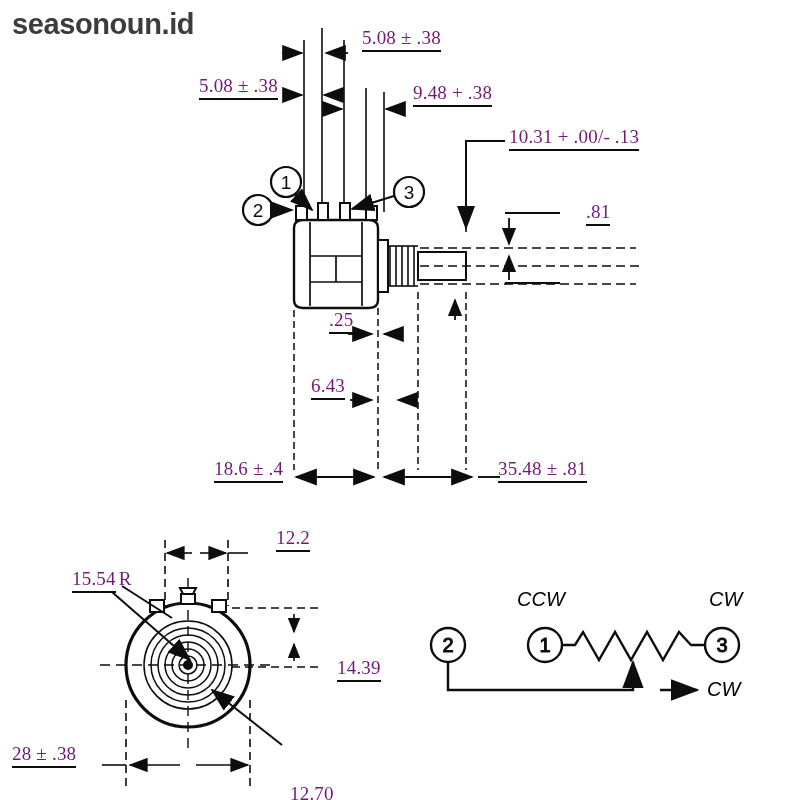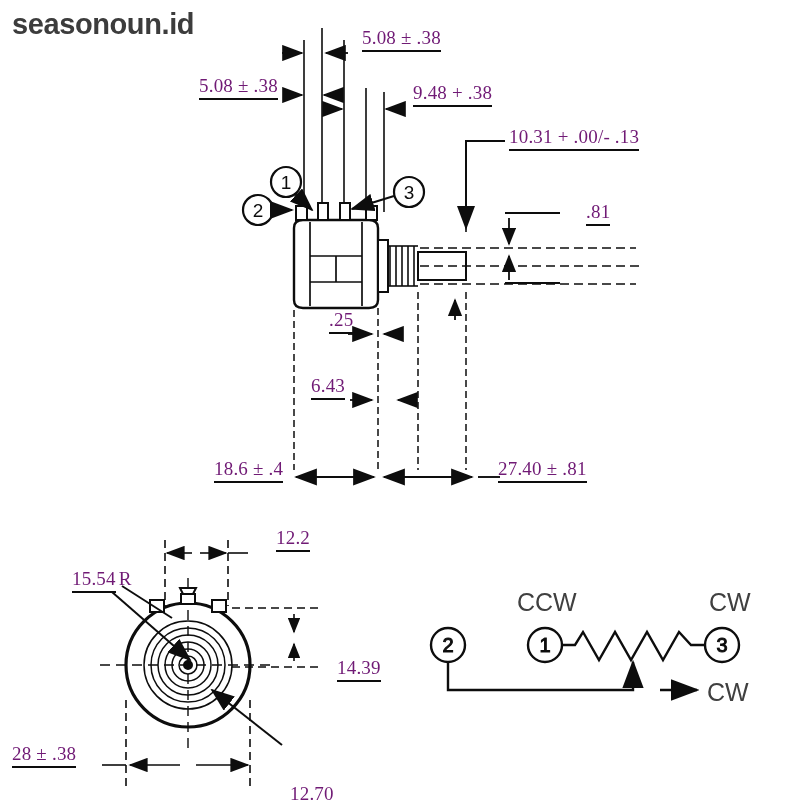--- a/index.html
+++ b/index.html
@@ -6,21 +6,21 @@
   body{width:800px;height:800px;position:relative;overflow:hidden;
        font-family:"Liberation Sans","DejaVu Sans",sans-serif;color:#111;}
   #stage{position:absolute;left:0;top:0;width:660px;height:800px;}
   svg#drawing{position:absolute;left:0;top:0;width:800px;height:800px;}
   .wm{position:absolute;left:12px;top:8px;font-size:29px;font-weight:700;
       letter-spacing:-0.4px;color:#3c3c3c;white-space:nowrap;}
   .dimlbl{position:absolute;font-size:19px;font-weight:400;color:#701a75;
           white-space:nowrap;line-height:1;letter-spacing:0.2px;font-family:Liberation Serif, serif;}
   .dimlbl .ul{border-bottom:2px solid #0d0d0d;padding-bottom:3px;display:inline-block;}
   .suffix{font-size:19px;padding-left:3px;}
-  .schem-lbl{position:absolute;font-size:25px;font-weight:400;color:#404040;white-space:nowrap;}
+  .schem-lbl{position:absolute;font-size:20px;font-weight:400;color:#000000;white-space:nowrap;font-style:italic;}
 </style>
 </head>
 <body>
 
 <div id="stage">
 
   <div class="wm">seasonoun.id</div>
 
   <svg id="drawing" viewBox="0 0 800 800">
     <defs>
@@ -249,21 +249,21 @@
   <div class="dimlbl" style="left:329px;top:310px;text-align:center;">
     <span class="ul">.25</span>
   </div>
   <div class="dimlbl" style="left:311px;top:376px;">
     <span class="ul">6.43</span>
   </div>
   <div class="dimlbl" style="left:214px;top:459px;">
     <span class="ul">18.6 ± .4</span>
   </div>
   <div class="dimlbl" style="left:498px;top:459px;">
-    <span class="ul">27.40 ± .81</span>
+    <span class="ul">35.48 ± .81</span>
   </div>
 
   <div class="dimlbl" style="left:257px;top:528px;margin-left:19px;">
     <span class="ul">12.2</span>
   </div>
   <div class="dimlbl" style="left:48px;top:569px;margin-left:24px;">
     <span class="ul">15.54</span><span class="suffix">R</span>
   </div>
   <div class="dimlbl" style="left:337px;top:658px;">
     <span class="ul">14.39</span>

